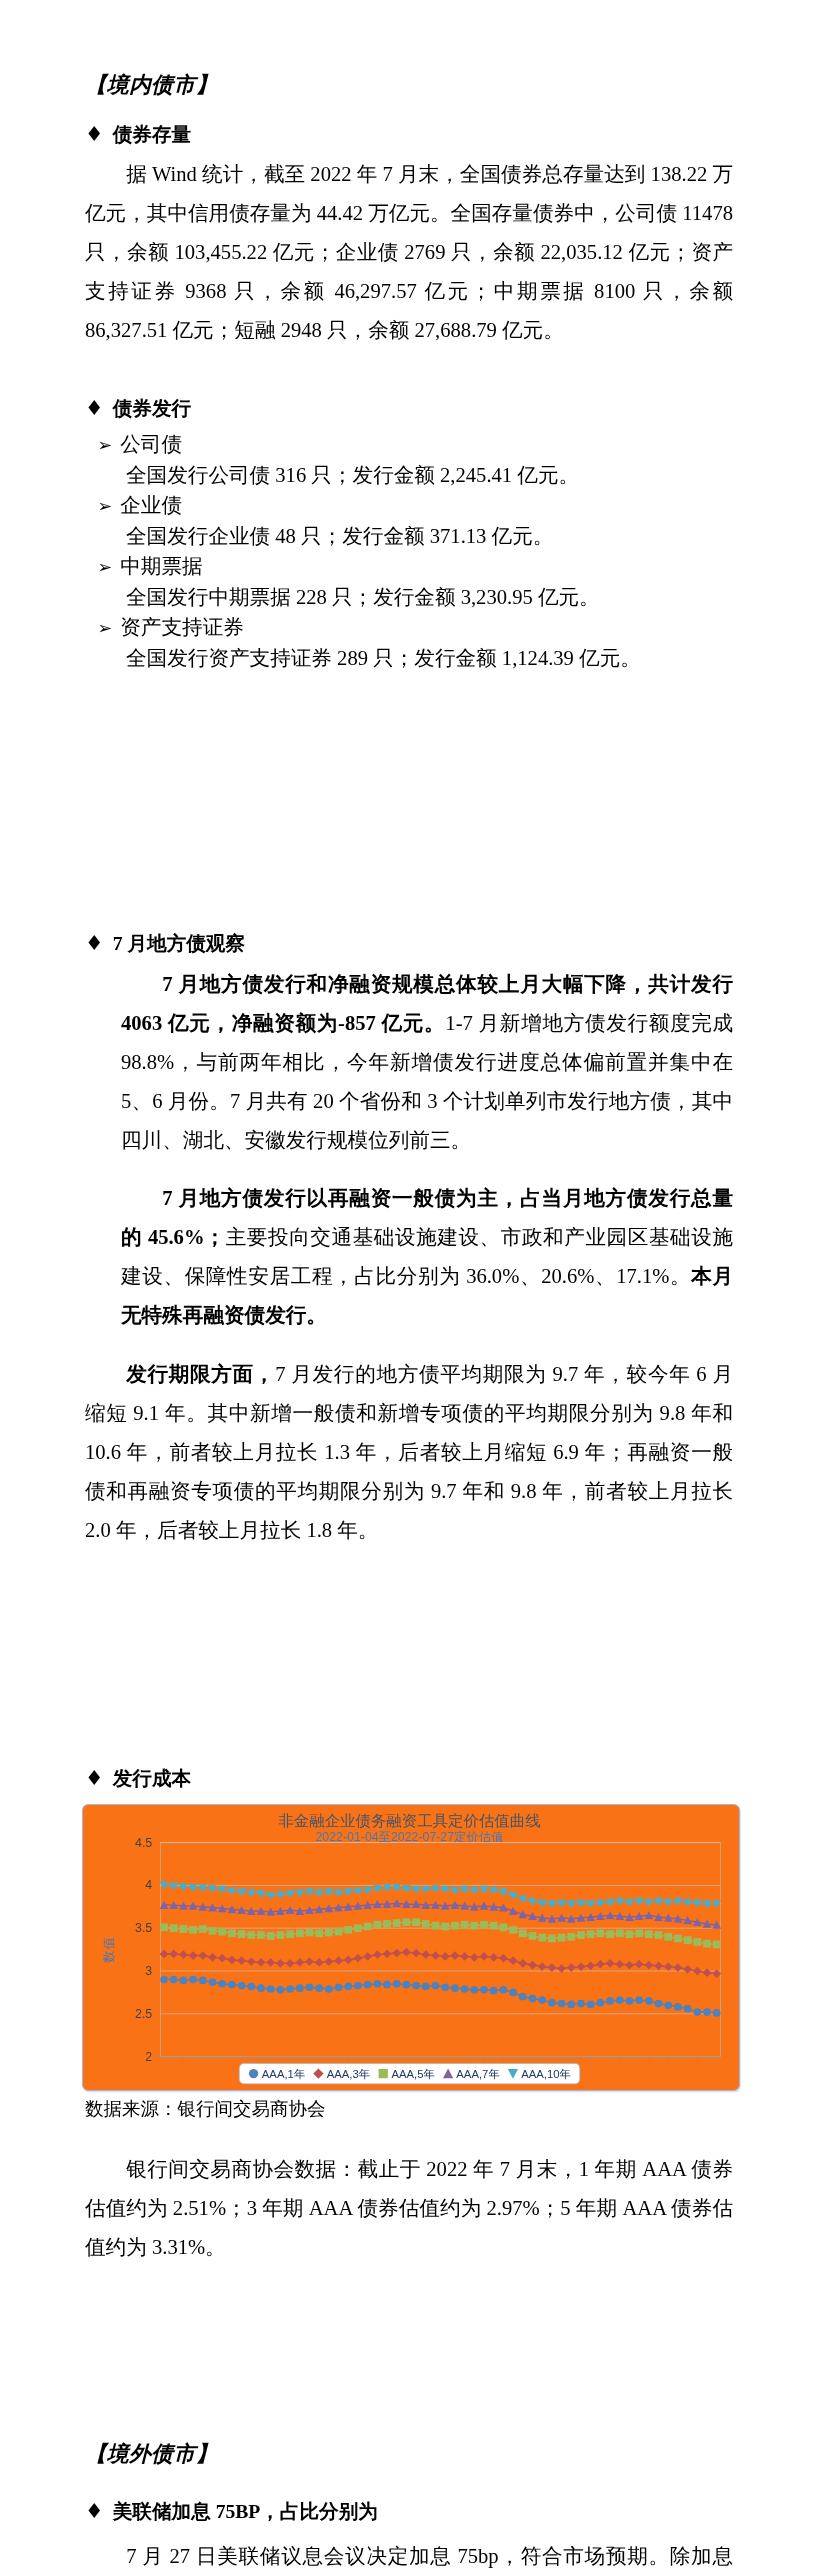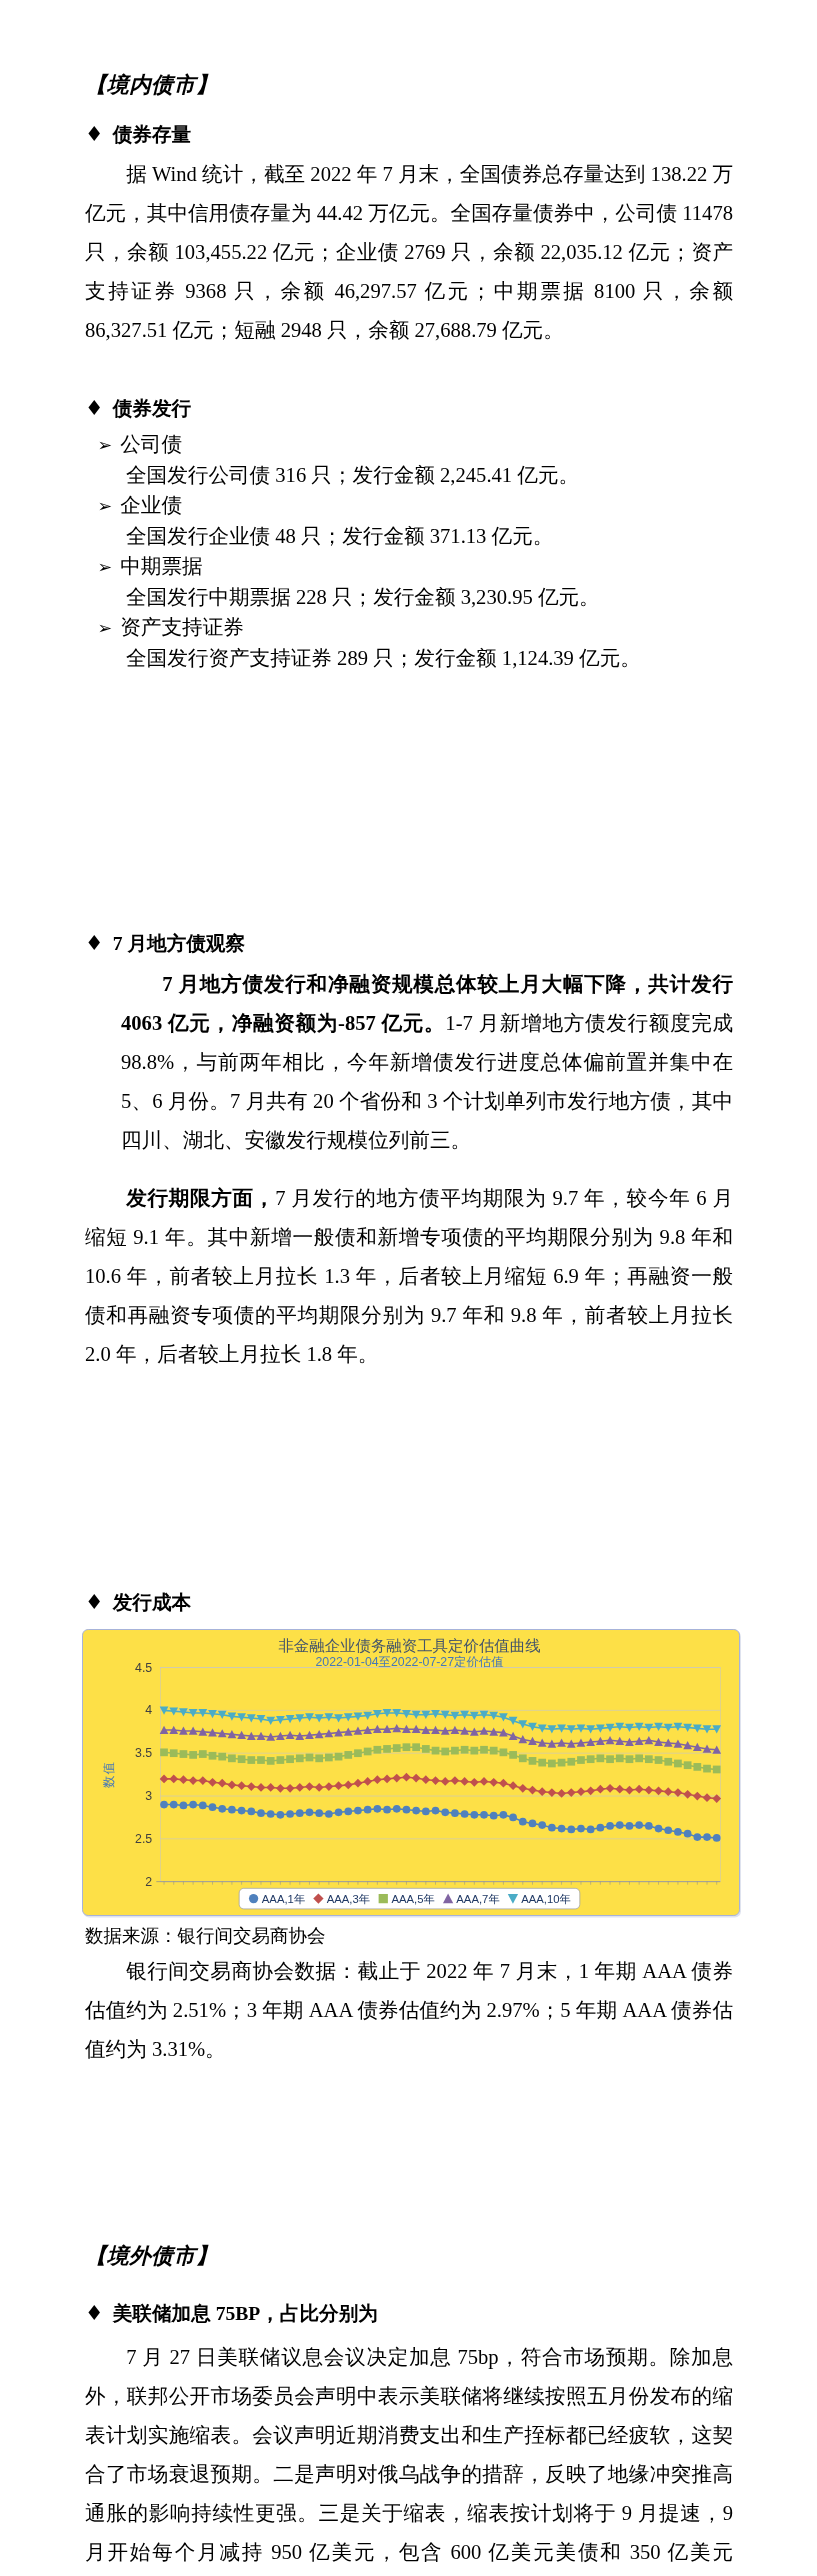--- a/index.html
+++ b/index.html
@@ -32,25 +32,25 @@
     padding-left: 12.4px; gap: 8.2px;
   }
   .bullet-row .arr {
     font-family: "DejaVu Sans", sans-serif; font-size: 17.5px; color: #000;
   }
   .bullet-detail { font-size: 20.6px; line-height: 30px; padding-left: 41px; }
   .gap1 { height: 258px; } .gap2 { height: 216px; } .gap3 { height: 67px; }
   .h2d { margin-bottom: 13.4px; }
   .chart-box {
     width: 656px; height: 285px; margin-left: -2.6px; margin-bottom: 7.2px;
-    border: 1.5px solid #a7b3d9; border-radius: 6.2px; background: #fde047;
+    border: 1.5px solid #a7b3d9; border-radius: 6.2px; background: #f97316;
     box-shadow: 1px 1.5px 0 #dfe3ef; overflow: hidden;
   }
   .chart-box svg { display: block; }
-  .source-note { font-size: 18.5px; line-height: 26px; margin: 0 0 3px 0; }
+  .source-note { font-size: 18.5px; line-height: 26px; margin: 0 0 26px 0; font-family: Liberation Mono, monospace; }
   .svgtext { font-family: "Liberation Sans", "DejaVu Sans", sans-serif; }
 </style>
 </head>
 <body>
 
 <div class="page">
 
   <div class="h1">【境内债市】</div>
 
   <div class="h2">
@@ -90,20 +90,21 @@
     <div class="bullet-detail">全国发行资产支持证券 289 只；发行金额 1,124.39 亿元。</div>
   </div>
 
   <div class="gap1"></div>
 
   <div class="h2">
     <span class="dia">♦</span>
     <span>7 月地方债观察</span>
   </div>
   <p class="para mb38"><span class="bd">7 月地方债发行和净融资规模总体较上月大幅下降，共计发行 4063 亿元，净融资额为-857 亿元。</span><span>1-7 月新增地方债发行额度完成 98.8%，与前两年相比，今年新增债发行进度总体偏前置并集中在 5、6 月份。7 月共有 20 个省份和 3 个计划单列市发行地方债，其中四川、湖北、安徽发行规模位列前三。</span></p>
+  <p class="para mb38"><span class="bd">7 月地方债发行以再融资一般债为主，占当月地方债发行总量的 45.6%；</span><span>主要投向交通基础设施建设、市政和产业园区基础设施建设、保障性安居工程，占比分别为 36.0%、20.6%、17.1%。</span><span class="bd">本月无特殊再融资债发行。</span></p>
   <p class="para"><span class="bd">发行期限方面，</span><span>7 月发行的地方债平均期限为 9.7 年，较今年 6 月缩短 9.1 年。其中新增一般债和新增专项债的平均期限分别为 9.8 年和 10.6 年，前者较上月拉长 1.3 年，后者较上月缩短 6.9 年；再融资一般债和再融资专项债的平均期限分别为 9.7 年和 9.8 年，前者较上月拉长 2.0 年，后者较上月拉长 1.8 年。</span></p>
 
   <div class="gap2"></div>
 
   <div class="h2 h2d">
     <span class="dia">♦</span>
     <span>发行成本</span>
   </div>
 
   <div class="chart-box">

